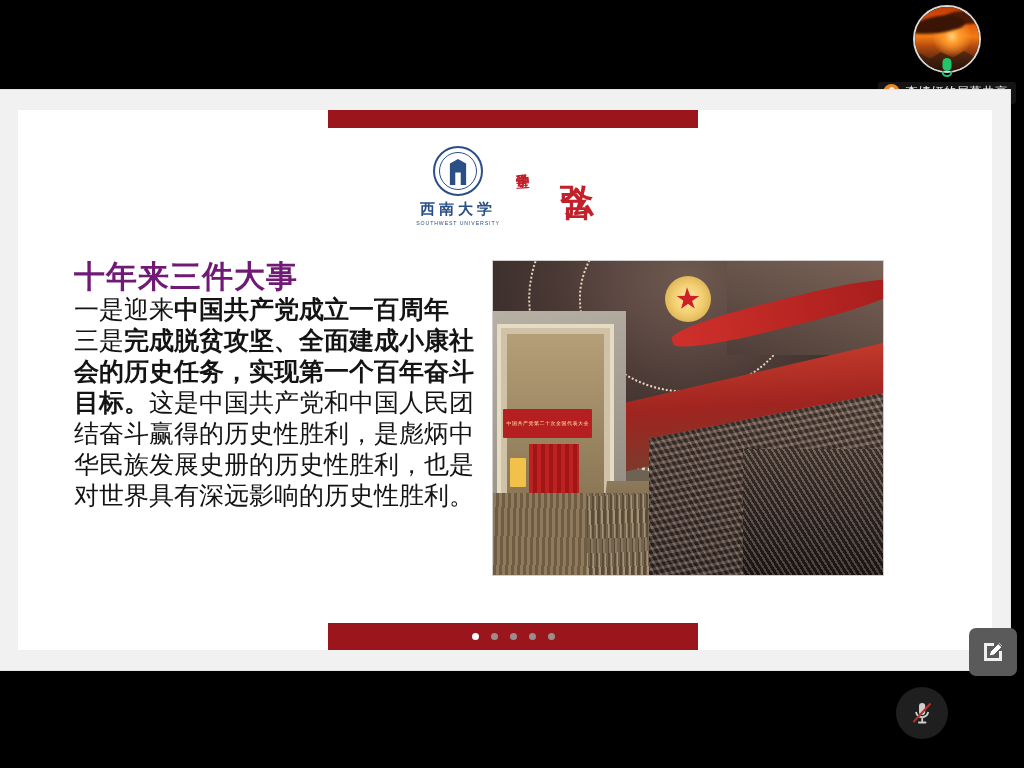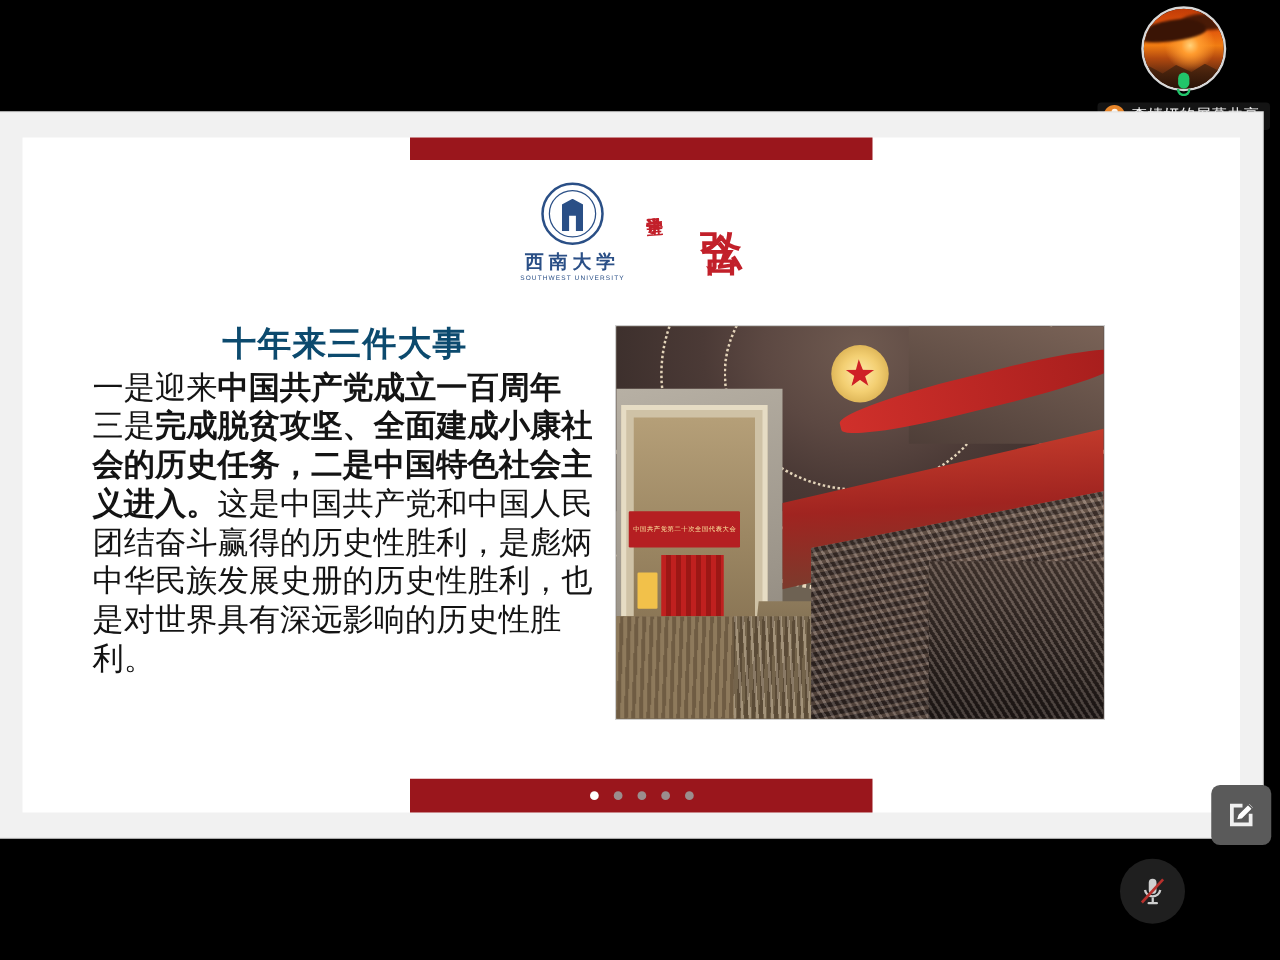--- a/index.html
+++ b/index.html
@@ -166,22 +166,22 @@
   
   .content {
     position: absolute; left: 0; top: 150px;
     width: 974px; height: 340px;
     display: flex; align-items: flex-start;
   }
   .text-col {
     width: 470px; padding-left: 56px; padding-right: 10px;
   }
   .slide-title {
-    text-align: center; font-weight: bold; font-size: 27px;
-    color: #0c4a6e; letter-spacing: 1px; line-height: 32px;
+    text-align: left; font-weight: bold; font-size: 31px;
+    color: #701a75; letter-spacing: 1px; line-height: 32px;
     font-family: "DejaVu Sans", sans-serif;
   }
   .body-text {
     font-size: 25px; line-height: 31px; color: #141414;
     font-family: "DejaVu Sans", sans-serif;
     text-align: left; margin-top: 2px;
   }
   .body-text b { font-weight: bold; }
   .body-text .ln { display: block; }
 
@@ -362,21 +362,21 @@
           <span class="small">学子讲堂</span>
           <span class="big">含弘</span>
         </div>
       </div>
 
       <div class="content">
         <div class="text-col">
           <div class="slide-title">十年来三件大事</div>
           <div class="body-text">
             <span class="ln">一是迎来<b>中国共产党成立一百周年</b></span>
-            <span class="ln">三是<b>完成脱贫攻坚、全面建成小康社会的历史任务，二是中国特色社会主义进入。</b>这是中国共产党和中国人民团结奋斗赢得的历史性胜利，是彪炳中华民族发展史册的历史性胜利，也是对世界具有深远影响的历史性胜利。</span>
+            <span class="ln">三是<b>完成脱贫攻坚、全面建成小康社会的历史任务，实现第一个百年奋斗目标。</b>这是中国共产党和中国人民团结奋斗赢得的历史性胜利，是彪炳中华民族发展史册的历史性胜利，也是对世界具有深远影响的历史性胜利。</span>
           </div>
         </div>
 
         <div class="img-col">
           <div class="hall">
             <div class="ceil"></div>
             <div class="ring r4"></div>
               <div class="ring r3"></div>
             <div class="ring r2"></div>
               <div class="ring r1"></div>

